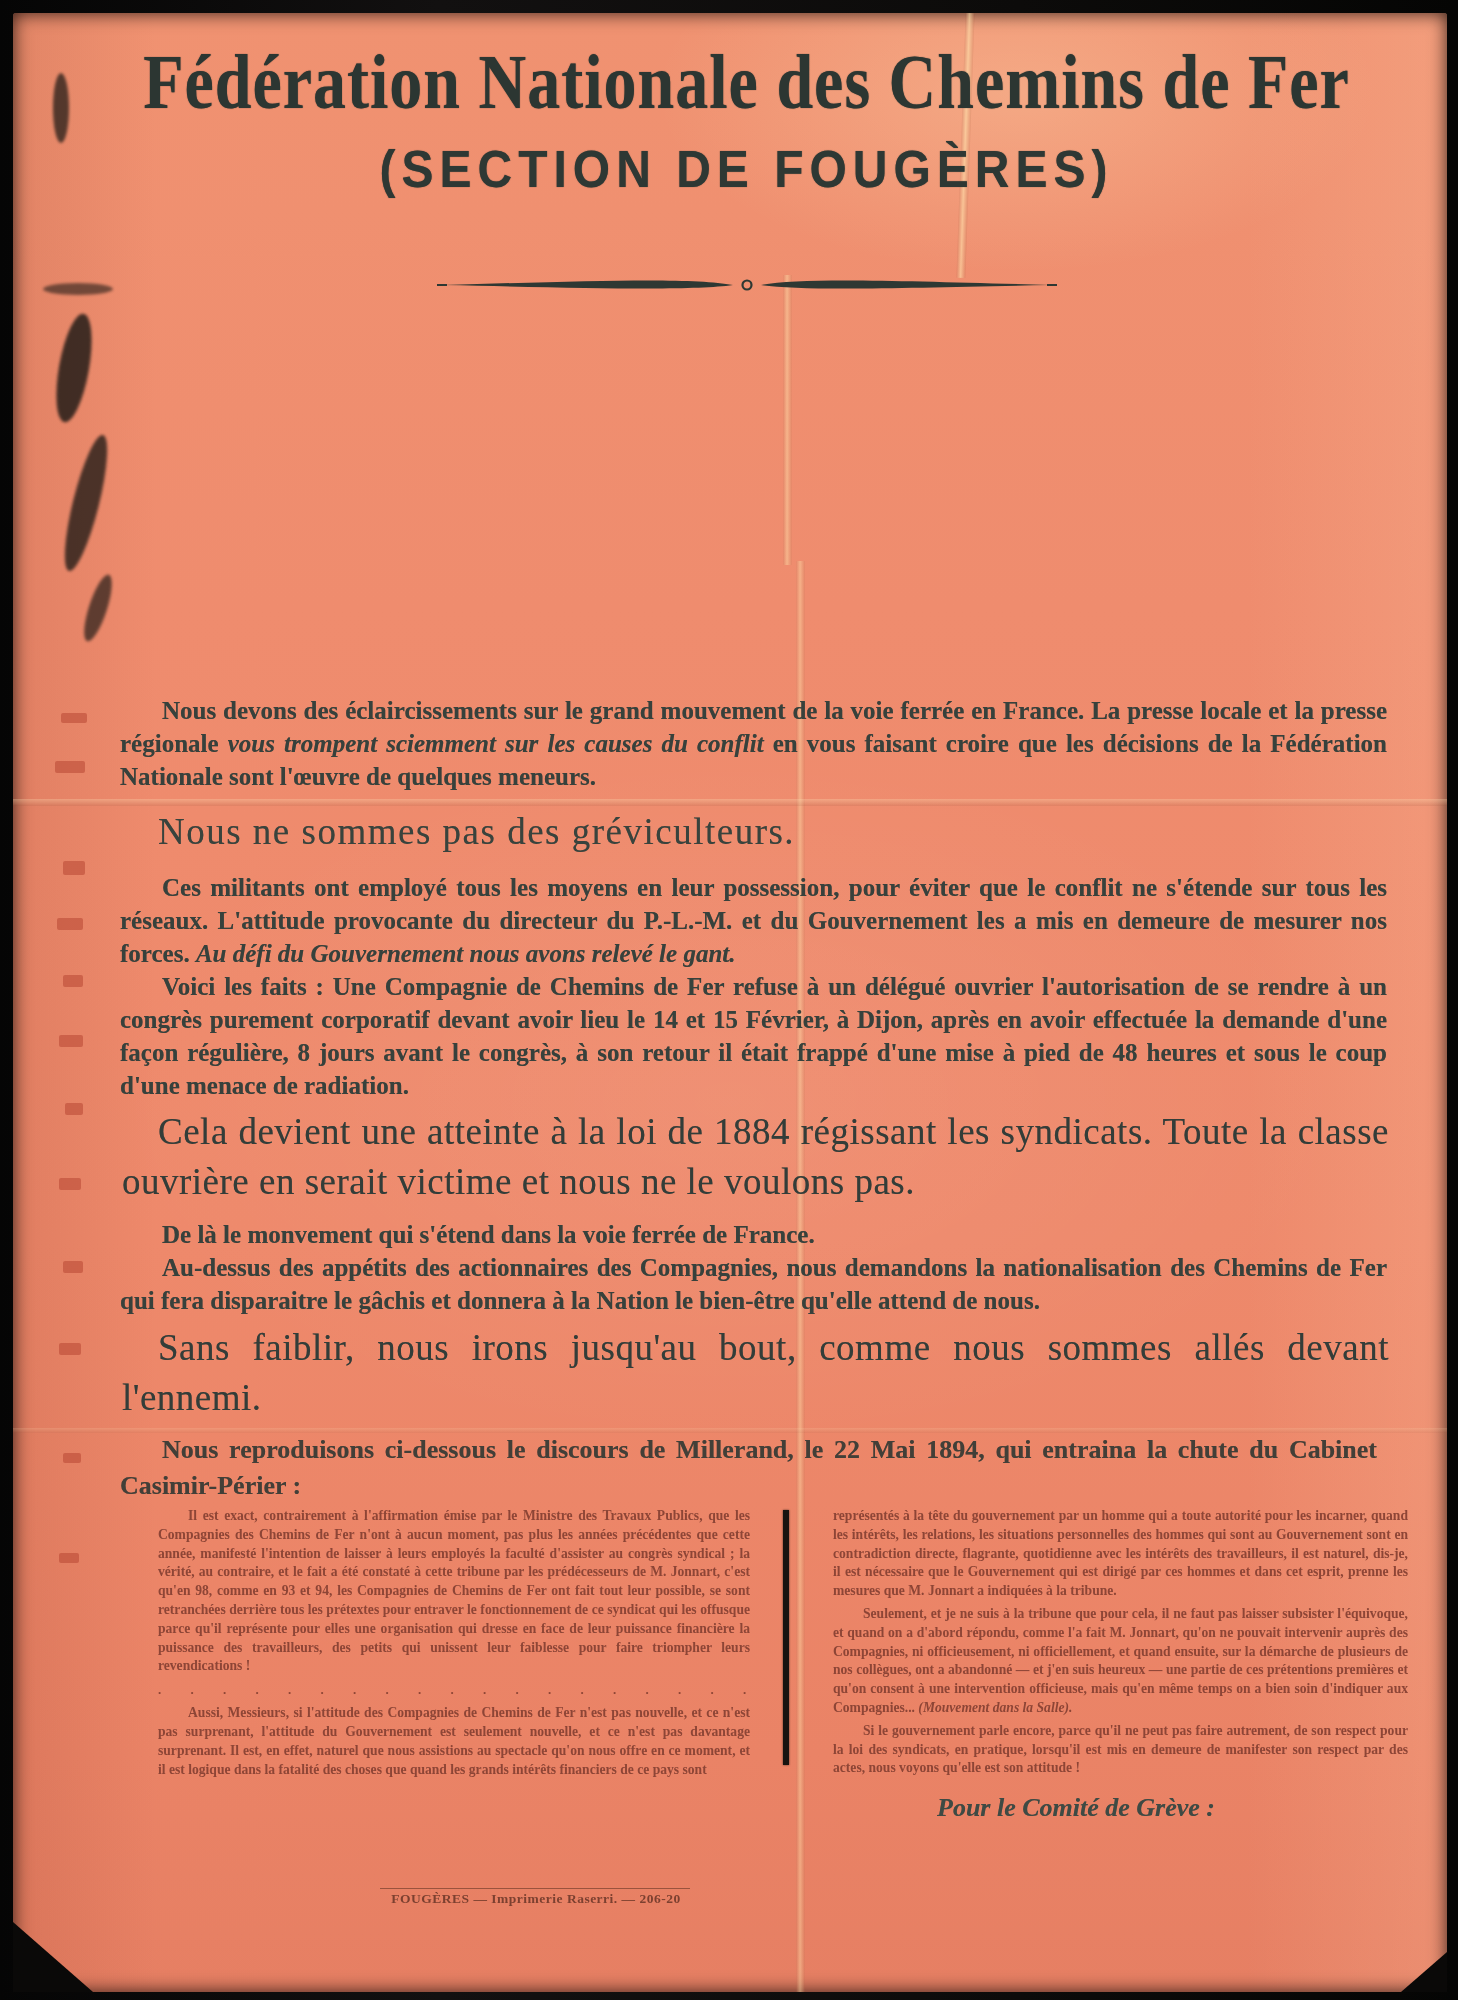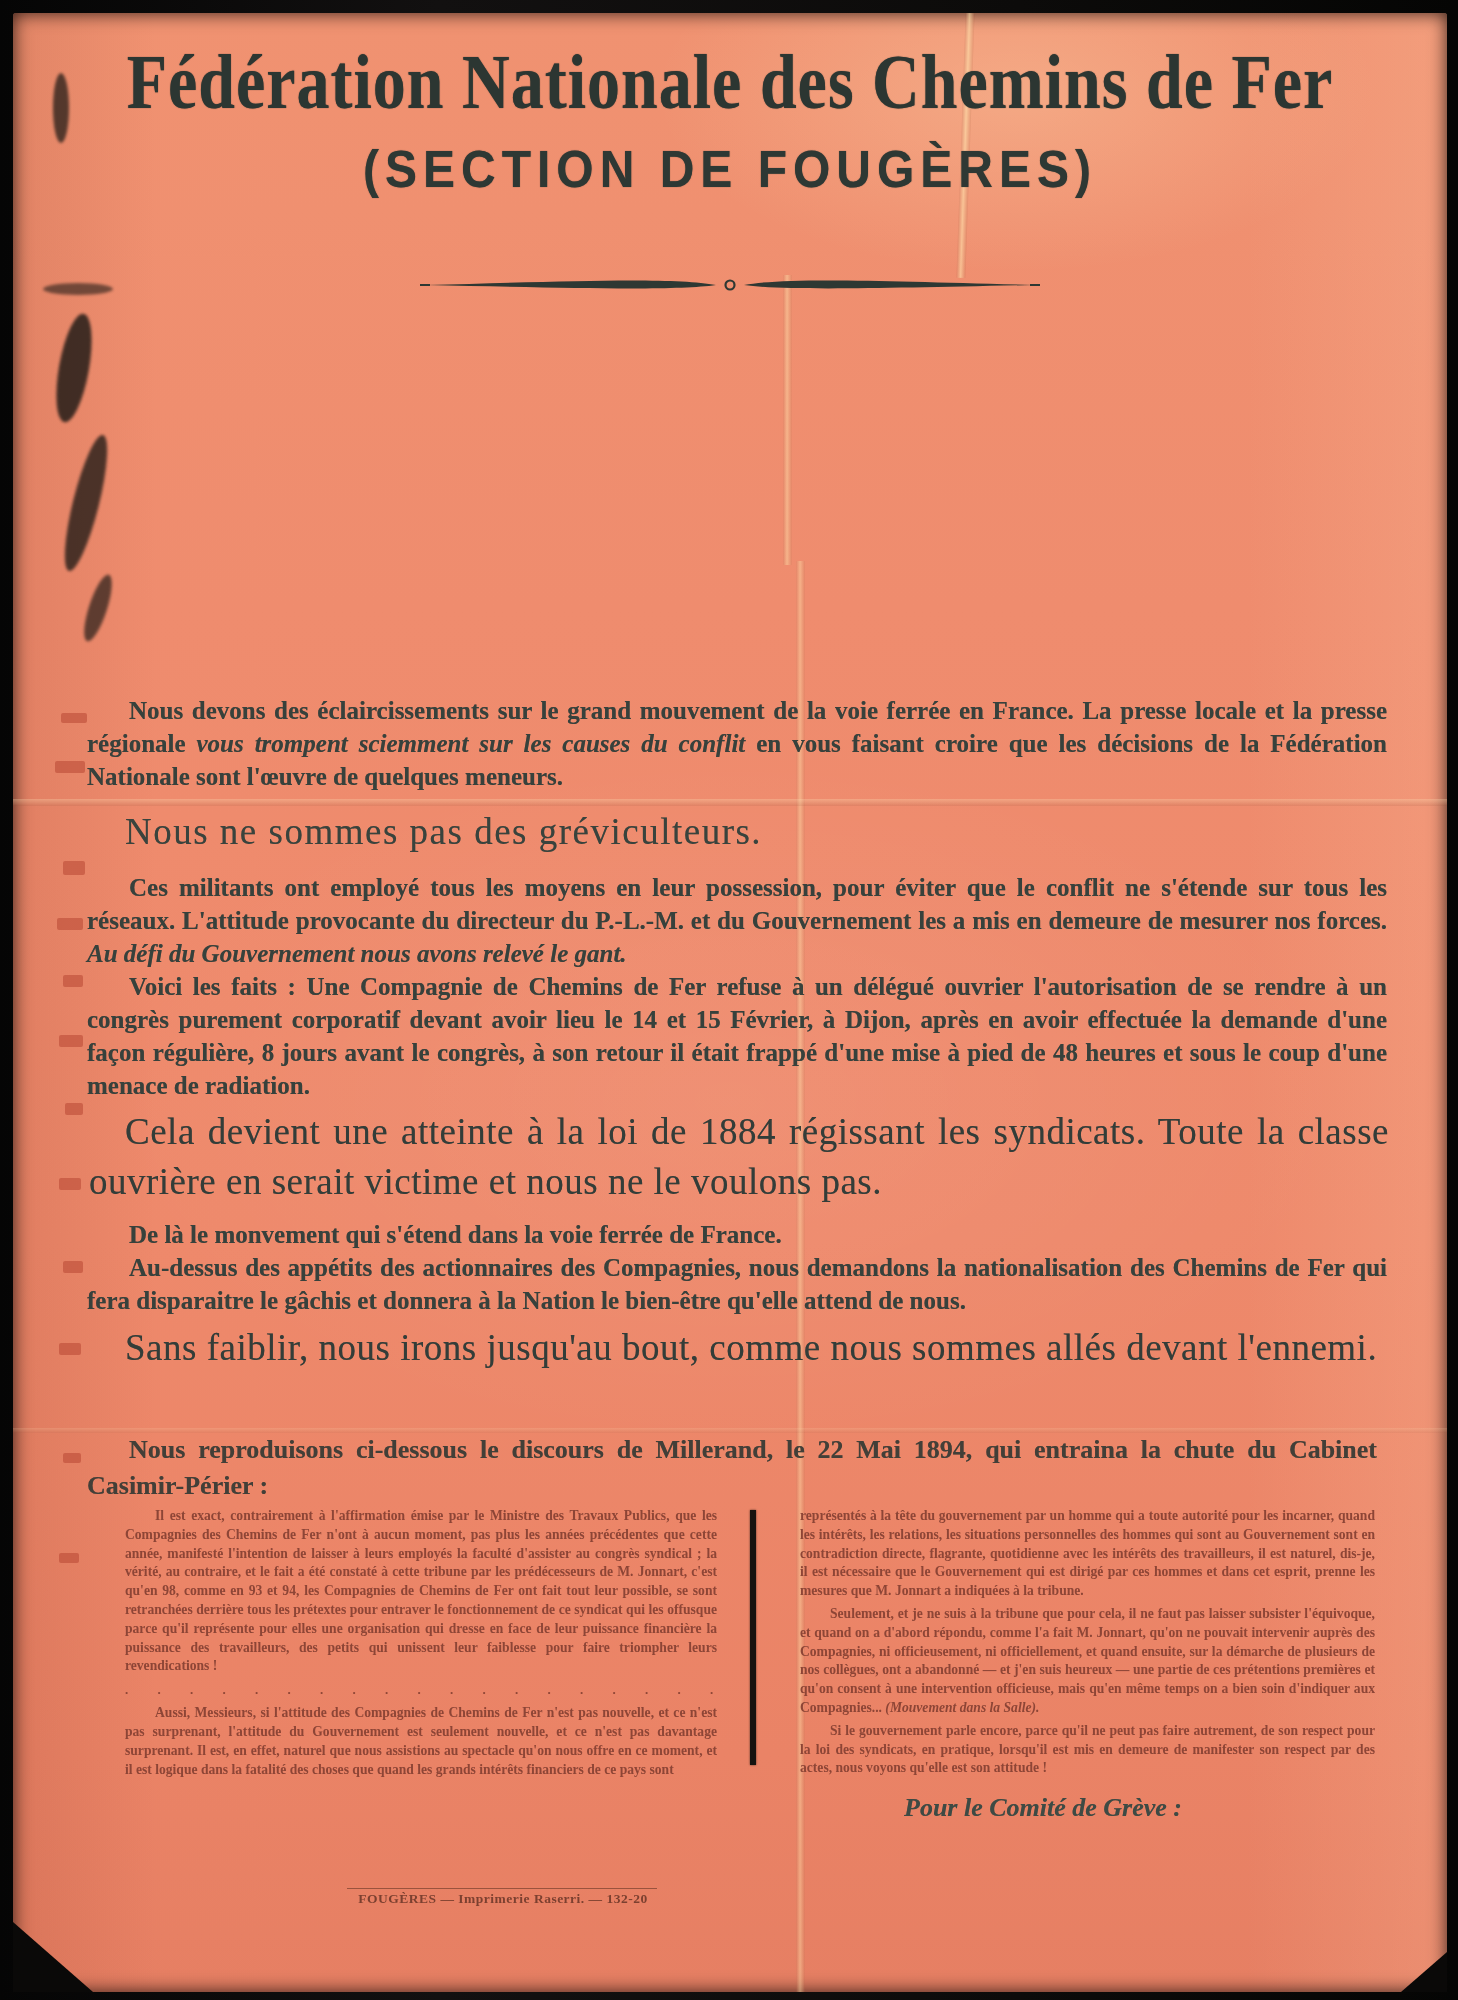--- a/index.html
+++ b/index.html
@@ -5,21 +5,21 @@
   html,body{margin:0;padding:0;background:#0a0908;width:1458px;height:2000px;overflow:hidden;}
   #stage{position:relative;width:1458px;height:2000px;background:
     linear-gradient(90deg,#050505,#121010 30%,#0c0b0a 70%,#050504);}
   #poster{position:absolute;left:13px;top:13px;width:1434px;height:1979px;
     background:
       radial-gradient(ellipse 600px 300px at 70% 4%, rgba(255,224,180,0.30), rgba(255,224,180,0) 60%),
       radial-gradient(ellipse 900px 500px at 50% 55%, rgba(255,255,255,0.06), rgba(0,0,0,0) 70%),
       linear-gradient(90deg, rgba(140,55,35,0.14), rgba(0,0,0,0) 10%, rgba(0,0,0,0) 86%, rgba(255,205,170,0.20)),
       linear-gradient(180deg,#f09271 0%,#ef8c6e 30%,#ee896b 62%,#ea8366 88%,#e67f63 100%);
     border-radius:3px; box-shadow:0 0 18px rgba(0,0,0,0.8) inset;}
-  .t{position:absolute;}
+  .t{position:absolute;margin-left:33px;}
   .serif{font-family:"Liberation Serif", serif;}
   .dserif{font-family:"DejaVu Serif", serif;}
   .sans{font-family:"Liberation Sans", sans-serif;}
   .it{font-style:italic;}
 
   #org-line{left:0;right:0;top:24px;text-align:center;font-size:66px;font-weight:700;
     color:#2c3632;letter-spacing:1px;text-shadow:0 0 1px rgba(35,45,40,.75);}
   #org-line .stretch{display:inline-block;transform:scaleY(1.18);transform-origin:top center;}
   #section-line{left:0;right:0;top:126px;text-align:center;font-size:48px;font-weight:700;
     color:#2e3834;letter-spacing:6px;text-shadow:0 0 1px rgba(35,45,40,.7);}
@@ -163,18 +163,18 @@
 
     <div class="t serif smallcol" id="col-right">
       <p class="noindent">représentés à la tête du gouvernement par un homme qui a toute autorité pour les incarner, quand les intérêts, les relations, les situations personnelles des hommes qui sont au Gouvernement sont en contradiction directe, flagrante, quotidienne avec les intérêts des travailleurs, il est naturel, dis-je, il est nécessaire que le Gouvernement qui est dirigé par ces hommes et dans cet esprit, prenne les mesures que M. Jonnart a indiquées à la tribune.</p>
       <p><span>Seulement, et je ne suis à la tribune que pour cela, il ne faut pas laisser subsister l'équivoque, et quand on a d'abord répondu, comme l'a fait M. Jonnart, qu'on ne pouvait intervenir auprès des Compagnies, ni officieusement, ni officiellement, et quand ensuite, sur la démarche de plusieurs de nos collègues, ont a abandonné — et j'en suis heureux — une partie de ces prétentions premières et qu'on consent à une intervention officieuse, mais qu'en même temps on a bien soin d'indiquer aux Compagnies... </span><span class="it">(Mouvement dans la Salle).</span></p>
       <p>Si le gouvernement parle encore, parce qu'il ne peut pas faire autrement, de son respect pour la loi des syndicats, en pratique, lorsqu'il est mis en demeure de manifester son respect par des actes, nous voyons qu'elle est son attitude !</p>
     </div>
 
     <div class="t serif" id="sig-label">Pour le Comité de Grève :</div>
 
     <div class="t" id="imprint-rule"></div>
-    <div class="t serif" id="imprint">FOUGÈRES — Imprimerie Raserri. — 132-20</div>
+    <div class="t serif" id="imprint">FOUGÈRES — Imprimerie Raserri. — 206-20</div>
 
     <div id="corner-bl"></div>
     <div id="corner-br"></div>
   </div>
 </div>
 
 </body></html>

